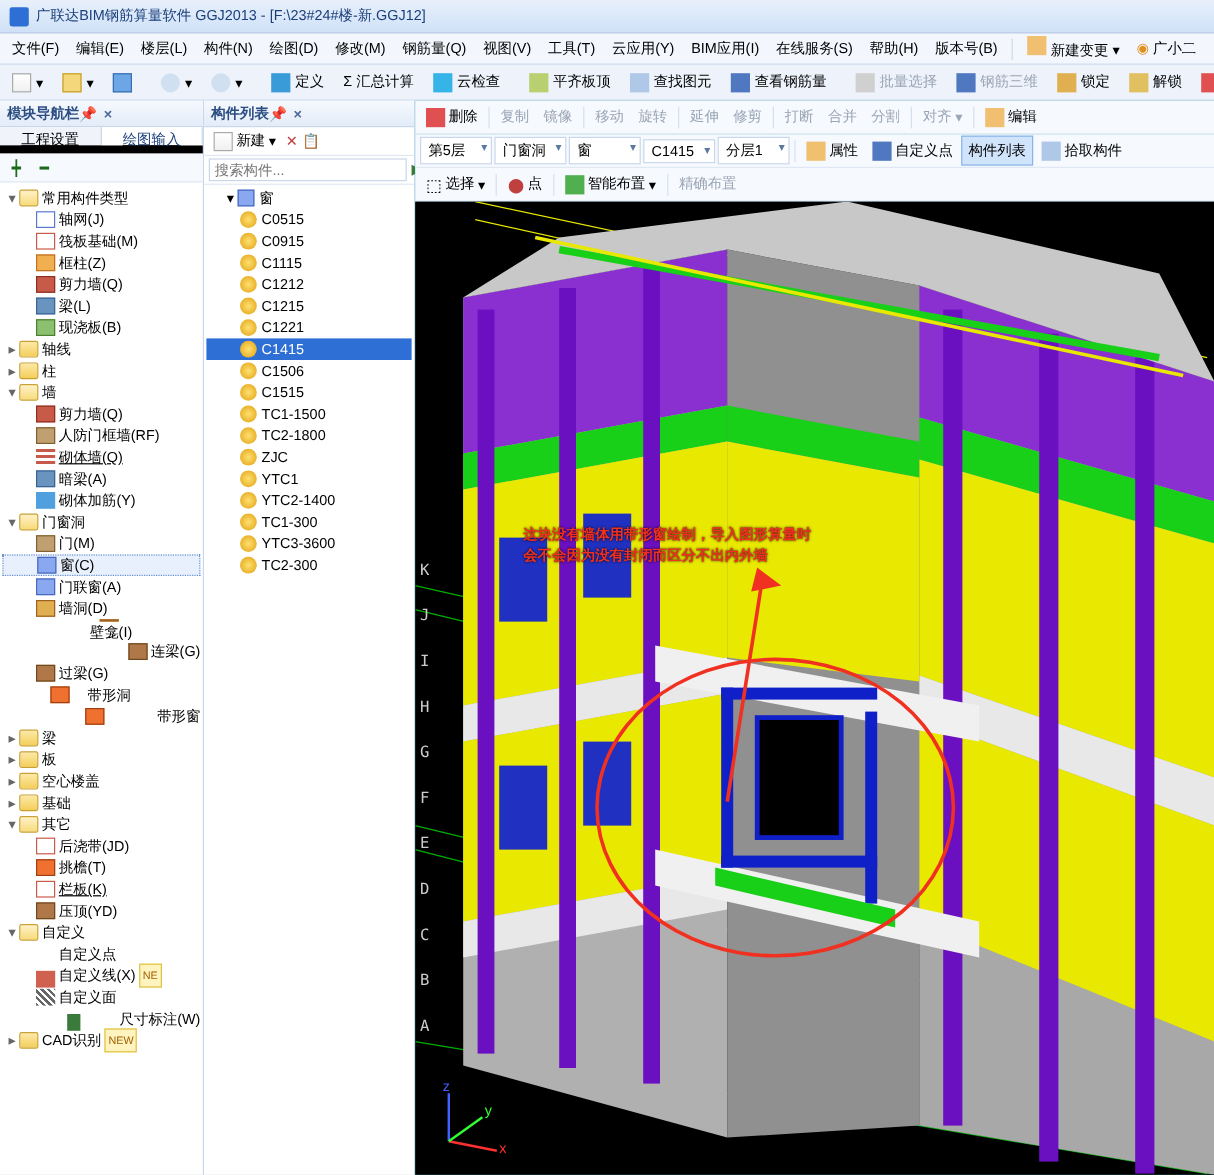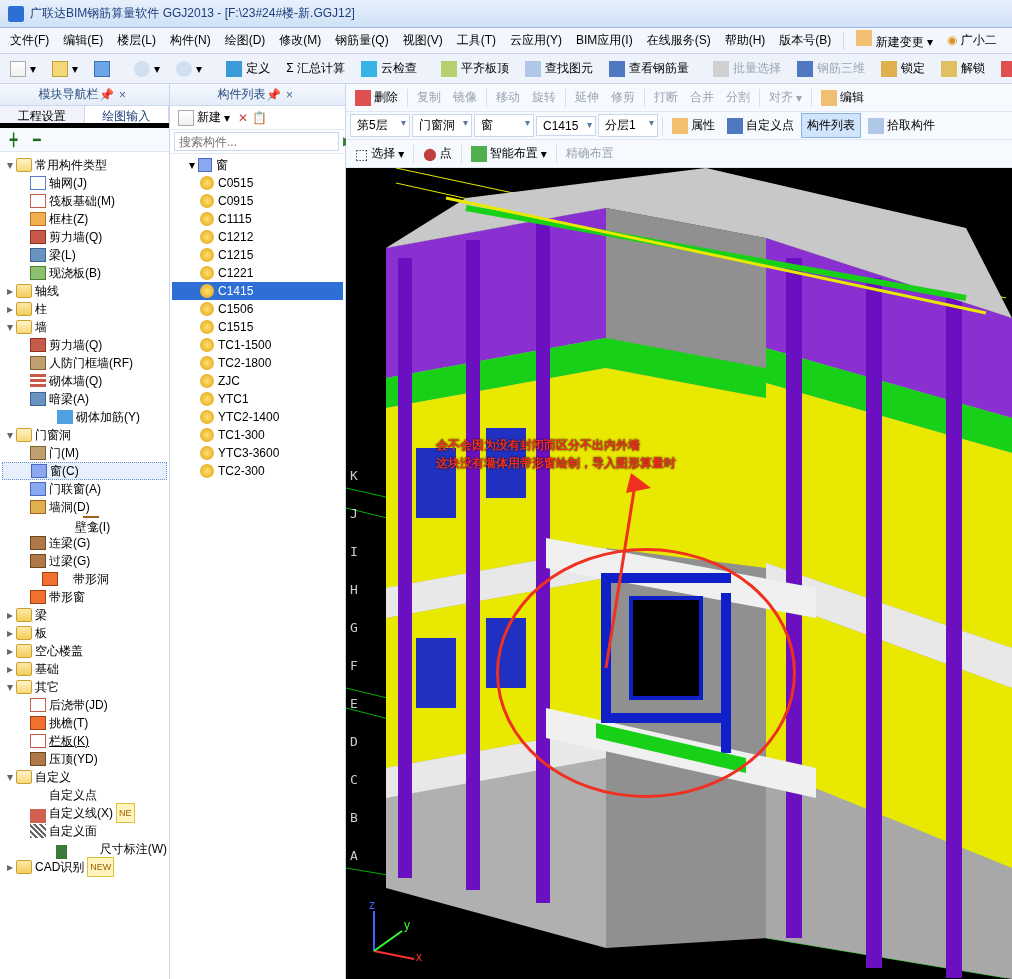--- a/index.html
+++ b/index.html
@@ -37,25 +37,25 @@
 .ti-check{background:#50b050;}
 .dim{color:#9aa5b5;}
 
 
 .main { position:absolute; top:84px; bottom:0; left:0; right:0; display:flex; }
 .leftcol { width:170px; border-right:1px solid #c9d6eb; display:flex; flex-direction:column; background:#fff; }
 .midcol { width:176px; border-right:1px solid #c9d6eb; display:flex; flex-direction:column; background:#fff; }
 .rightcol { flex:1; display:flex; flex-direction:column; background:#14b8a6; }
 
 
-.phead { height:22px; background:linear-gradient(#f6f9fe,#e3ecf8); border-bottom:1px solid #c9d6eb; display:flex; align-items:center; padding:0 6px; font-weight:normal; color:#2b4d82; justify-content:center; }
+.phead { height:22px; background:linear-gradient(#f6f9fe,#e3ecf8); border-bottom:1px solid #c9d6eb; display:flex; align-items:center; padding:0 6px; font-weight:bold; color:#2b4d82; justify-content:flex-start; }
 .phead .pbtn{width:16px;height:14px;display:inline-flex;align-items:center;justify-content:center;cursor:pointer;color:#4a6a9a;}
 
 
-.tabs { height:22px; display:flex; border-bottom:5px solid #000000; }
+.tabs { height:22px; display:flex; border-bottom:7px solid #000000;text-decoration:underline; }
 .tab { flex:1; text-align:center; line-height:21px; background:#f0f4fa; border-right:1px solid #c9d6eb; cursor:pointer; }
 .tab.active { background:#fff; border-bottom:1px solid #fff; color:#1b3f7b; }
 
 
 .tree { flex:1; overflow:auto; padding:4px 2px; }
 .tnode { display:flex; align-items:center; height:18px; line-height:18px; white-space:nowrap; }
 .tnode .exp { width:12px; text-align:center; color:#666; cursor:pointer; }
 .tnode .fic { width:16px; height:14px; margin-right:3px; display:inline-block; }
 .ic-fold{background:linear-gradient(#fce9a8,#f3cf5a);border:1px solid #caa030;border-radius:2px;}
 .ic-foldo{background:linear-gradient(#fff1c8,#f7db7a);border:1px solid #caa030;border-radius:2px;}
@@ -262,31 +262,31 @@
         <div class="tnode" style="padding-left: 16px;">
           <span class="exp"></span>
           <span class="fic ic-wall"></span>
           <span>剪力墙(Q)</span>
         </div>
         <div class="tnode" style="padding-left: 16px;">
           <span class="exp"></span>
           <span class="fic ic-door"></span>
           <span>人防门框墙(RF)</span>
         </div>
-        <div class="tnode" style="padding-left: 16px;">
+        <div class="tnode" style="padding-left: 16px; text-decoration: underline;">
           <span class="exp"></span>
           <span class="fic ic-brick"></span>
           <span>砌体墙(Q)</span>
         </div>
         <div class="tnode" style="padding-left: 16px;">
           <span class="exp"></span>
           <span class="fic ic-beam"></span>
           <span>暗梁(A)</span>
         </div>
-        <div class="tnode" style="padding-left: 16px; justify-content: center;">
+        <div class="tnode" style="padding-left: 16px;">
           <span class="exp"></span>
           <span class="fic ic-link"></span>
           <span>砌体加筋(Y)</span>
         </div>
         <div class="tnode" style="padding-left: 2px;">
           <span class="exp">▾</span>
           <span class="fic ic-foldo"></span>
           <span>门窗洞</span>
         </div>
         <div class="tnode" style="padding-left: 16px;">
@@ -307,36 +307,36 @@
         <div class="tnode" style="padding-left: 16px;">
           <span class="exp"></span>
           <span class="fic ic-hole"></span>
           <span>墙洞(D)</span>
         </div>
         <div class="tnode" style="padding-left: 16px; flex-direction: column;">
           <span class="exp"></span>
           <span class="fic ic-hole"></span>
           <span>壁龛(I)</span>
         </div>
-        <div class="tnode" style="padding-left: 16px;">
+        <div class="tnode" style="padding-left: 16px; justify-content: flex-end;">
           <span class="exp"></span>
           <span class="fic ic-lintel"></span>
           <span>连梁(G)</span>
         </div>
         <div class="tnode" style="padding-left: 16px;">
           <span class="exp"></span>
           <span class="fic ic-lintel"></span>
           <span>过梁(G)</span>
         </div>
         <div class="tnode" style="padding-left: 16px; gap: 12px;">
           <span class="exp"></span>
           <span class="fic ic-strip"></span>
           <span>带形洞</span>
         </div>
-        <div class="tnode" style="padding-left: 16px;">
+        <div class="tnode" style="padding-left: 16px; justify-content: space-between;">
           <span class="exp"></span>
           <span class="fic ic-strip"></span>
           <span>带形窗</span>
         </div>
         <div class="tnode" style="padding-left: 2px;">
           <span class="exp">▸</span>
           <span class="fic ic-fold"></span>
           <span>梁</span>
         </div>
         <div class="tnode" style="padding-left: 2px;">
@@ -615,22 +615,22 @@
           <div class="axislbl" style="top: 490px;">F</div>
           <div class="axislbl" style="top: 528px;">E</div>
           <div class="axislbl" style="top: 566px;">D</div>
           <div class="axislbl" style="top: 604px;">C</div>
           <div class="axislbl" style="top: 642px;">B</div>
           <div class="axislbl" style="top: 680px;">A</div>
         </div>
 
       
       <div class="annot" style="top:268px;left:90px">
-        <div>会不会因为没有封闭而区分不出内外墙</div>
-          <div>这块没有墙体用带形窗绘制，导入图形算量时</div>
+        <div>这块没有墙体用带形窗绘制，导入图形算量时</div>
+          <div>会不会因为没有封闭而区分不出内外墙</div>
       </div>
       <div class="redring" style="top:380px;left:150px;width:300px;height:250px"></div>
       <svg style="position:absolute;top:300px;left:230px" width="90" height="220">
         <line x1="60" y1="10" x2="30" y2="200" stroke="#f03020" stroke-width="3"></line>
         <polygon points="55,5 75,20 50,25" fill="#f03020"></polygon>
       </svg>
 
       
       <svg class="gizmo" viewBox="0 0 60 60">
         <line x1="10" y1="50" x2="10" y2="10" stroke="#4060ff" stroke-width="2"></line>

